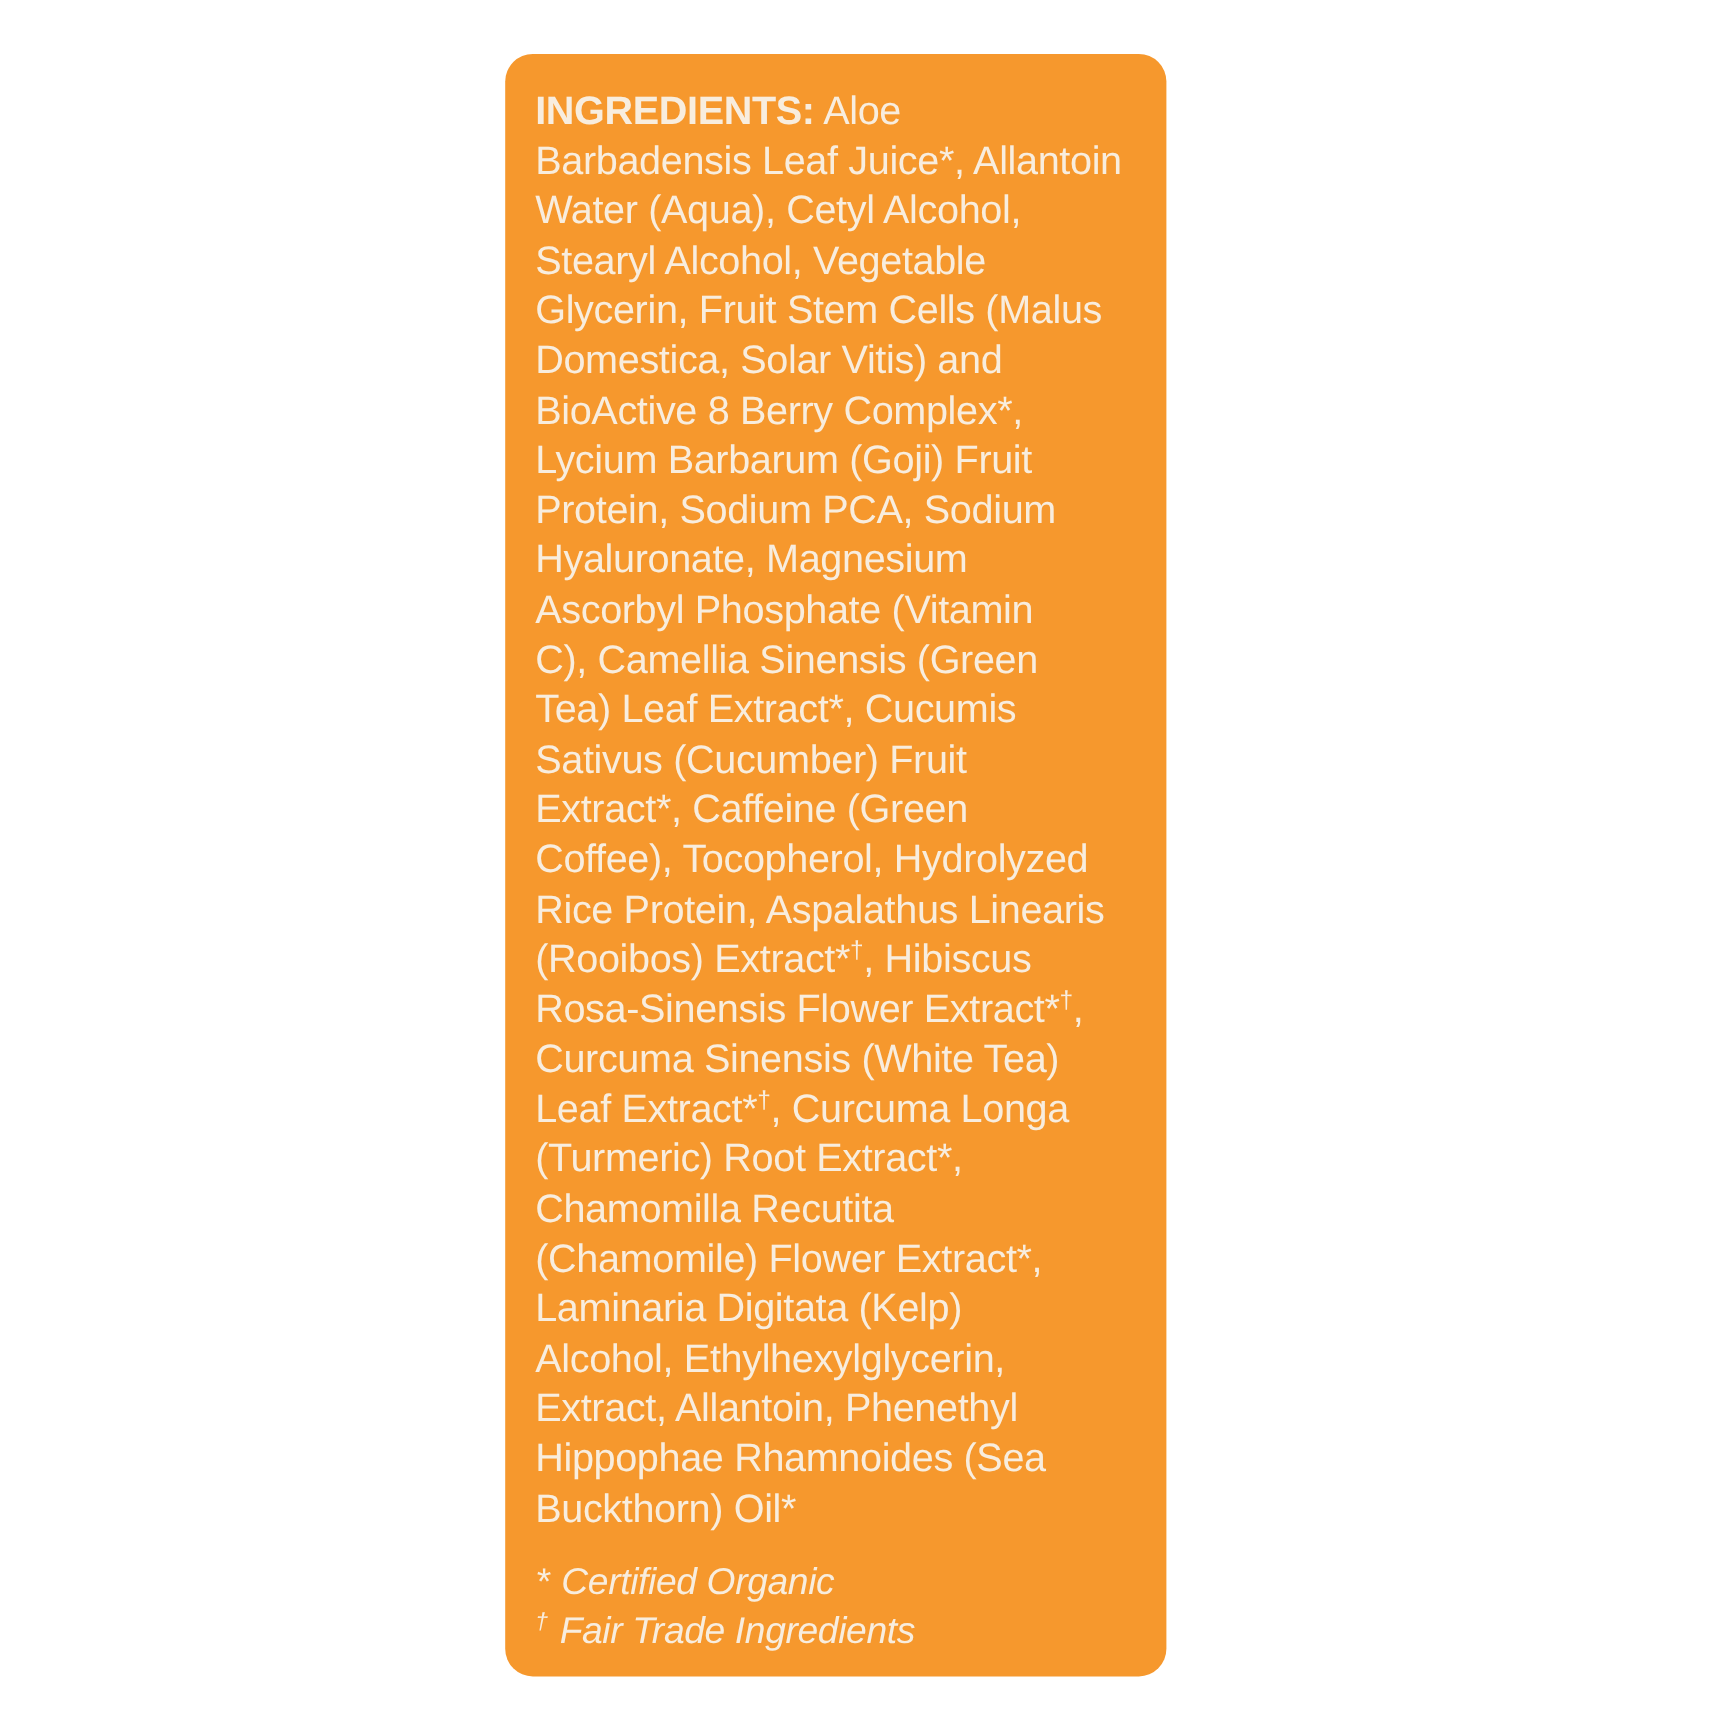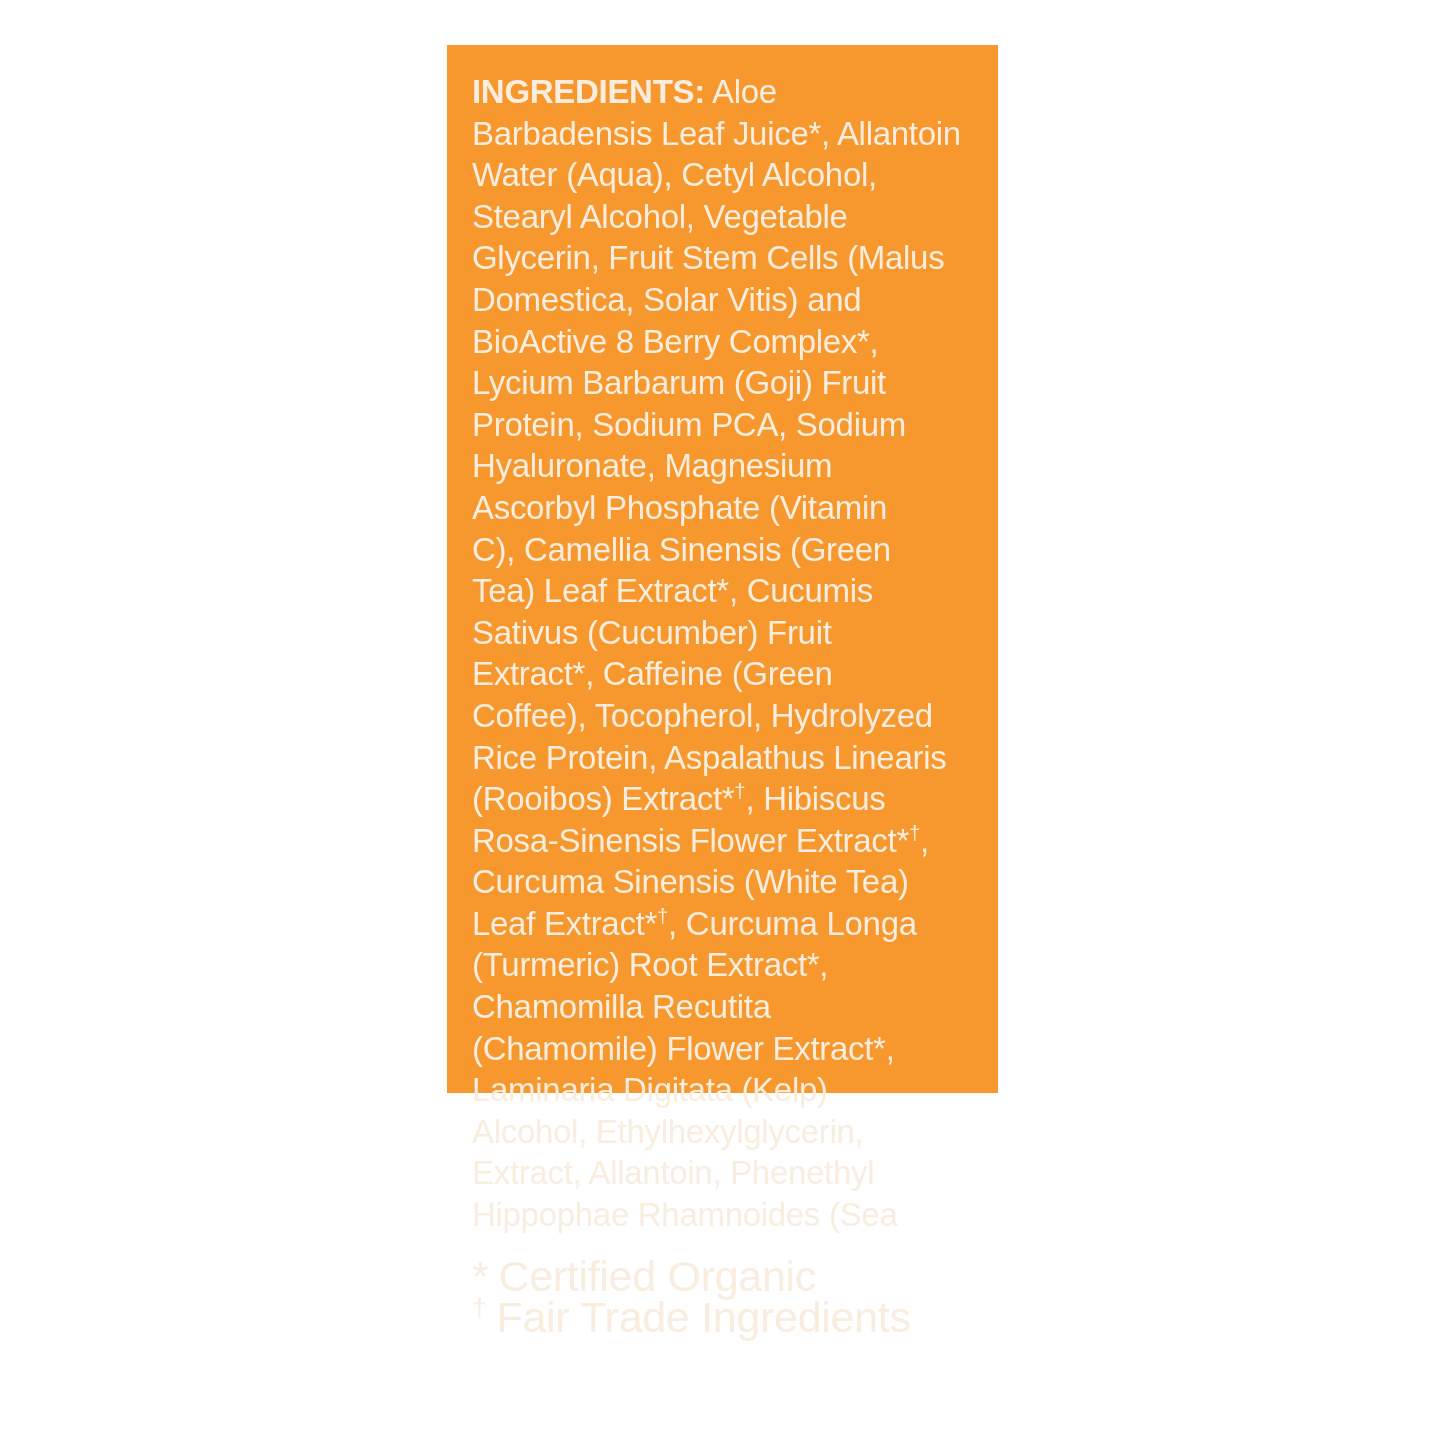--- a/index.html
+++ b/index.html
@@ -14,44 +14,46 @@
     font-family: "Liberation Sans", sans-serif;
     overflow: hidden;
   }
   .page {
     position: relative;
     width: 1445px; height: 1445px;
     background: var(--page-bg);
   }
   .panel {
     position: absolute;
-    left: 447px; top: 45px;
-    width: 551px; height: 1048px;
+    left: 421px; top: 45px;
+    width: 551px; height: 1352px;
     background: var(--panel-bg);
+    border-radius: 23px;
   }
   .body-text {
     padding: 26px 18px 0 25px;
     color: var(--text-color);
     font-size: 33px;
     letter-spacing: -0.3px;
   }
   .line {
     line-height: 41.6px;
     white-space: nowrap;
   }
   .bold { font-weight: bold; }
   sup.dagger {
     font-size: 62%;
     vertical-align: super;
     line-height: 0;
   }
   .footnotes {
     padding: 20px 18px 0 25px;
     color: var(--text-color);
-    font-size: 43px;
+    font-size: 31px;
+    font-style: italic;
     letter-spacing: -0.3px;
   }
   .footnote-line {
     line-height: 41px;
     white-space: nowrap;
   }
   .footnote-marker { padding-right: 10px; }
 </style>
 </head>
 <body>
@@ -81,20 +83,21 @@
           <div class="line">Rosa-Sinensis Flower Extract*<sup class="dagger">†</sup>,</div>
           <div class="line">Curcuma Sinensis (White Tea)</div>
           <div class="line">Leaf Extract*<sup class="dagger">†</sup>, Curcuma Longa</div>
           <div class="line">(Turmeric) Root Extract*,</div>
           <div class="line">Chamomilla Recutita</div>
           <div class="line">(Chamomile) Flower Extract*,</div>
           <div class="line">Laminaria Digitata (Kelp)</div>
           <div class="line">Alcohol, Ethylhexylglycerin,</div>
           <div class="line">Extract, Allantoin, Phenethyl</div>
           <div class="line">Hippophae Rhamnoides (Sea</div>
+          <div class="line">Buckthorn) Oil*</div>
         </div>
     </div>
     <div class="footnotes" id="footnotes-container">
         <div class="footnote-line"><span class="footnote-marker">*</span><span>Certified Organic</span></div>
         <div class="footnote-line"><span class="footnote-marker"><sup class="dagger">†</sup></span><span>Fair Trade Ingredients</span></div>
       </div>
   </div>
 </div>
 
 </body></html>

